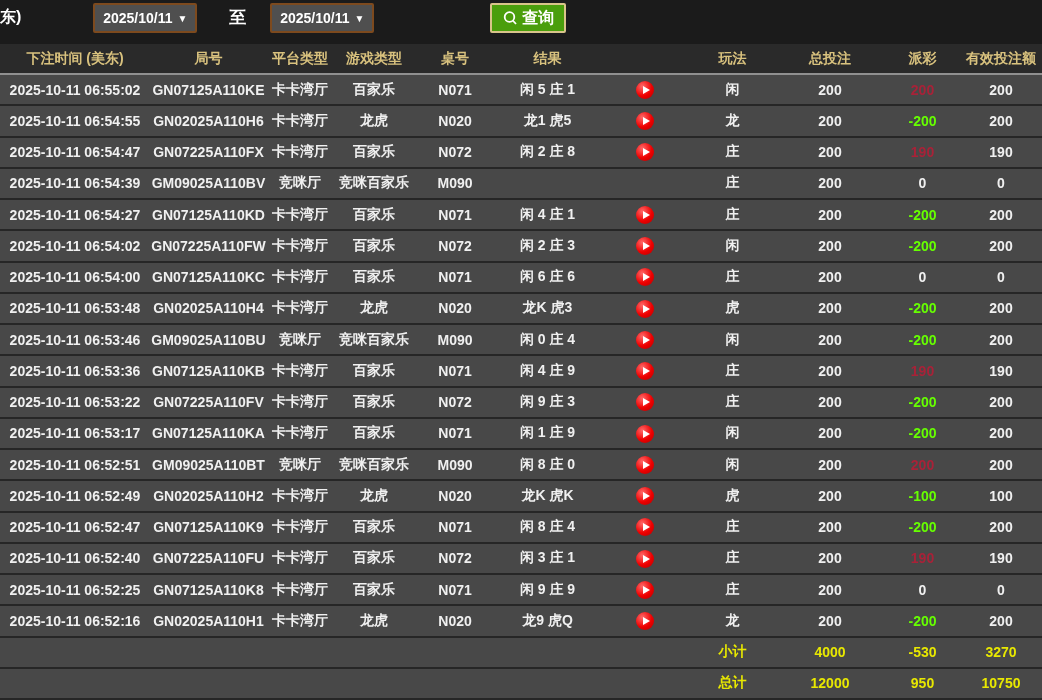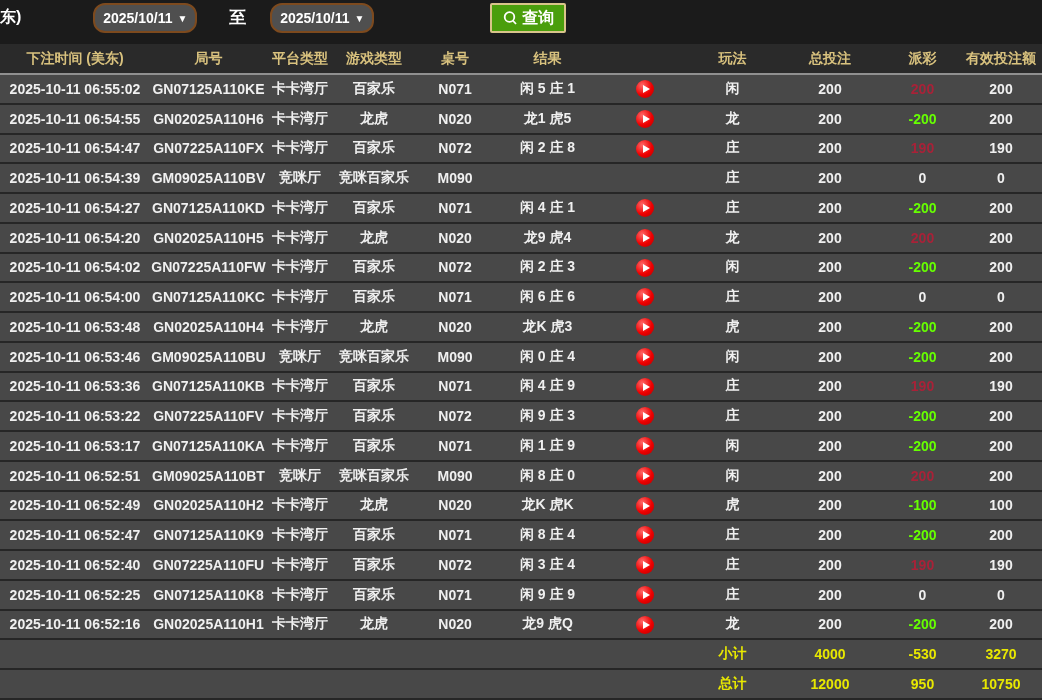--- a/index.html
+++ b/index.html
@@ -20,21 +20,21 @@
   }
   *{box-sizing:border-box;margin:0;padding:0;}
   body{width:1042px;height:700px;overflow:hidden;background:var(--bg);
        font-family:"Liberation Sans","DejaVu Sans",sans-serif;}
   .screen{width:1042px;height:700px;background:var(--bg);display:flex;flex-direction:column;}
 
   
   .topbar{height:44px;flex:0 0 44px;display:flex;align-items:flex-start;padding-top:3px;position:relative;}
   .partial-label{color:#ffffff;font-weight:bold;font-size:16px;line-height:28px;margin-left:0px;}
   .date-picker{margin-left:72px;width:104px;height:30px;background:var(--date-bg);
-      border:2px solid var(--date-border);border-radius:12px;display:flex;align-items:center;
+      border:2px solid var(--date-border);border-radius:2px;display:flex;align-items:center;
       justify-content:center;gap:5px;color:#fff;font-weight:bold;font-size:14px;cursor:pointer;}
   .date-picker .arrow{font-size:10px;}
   .to-label{color:#fff;font-weight:bold;font-size:17px;line-height:30px;margin-left:32px;}
   .date-picker.second{margin-left:24px;}
   .query-btn{margin-left:116px;height:30px;padding:12px 10px;background:var(--btn-green);
       border:2px solid var(--btn-border);border-radius:2px;color:#fff;font-weight:bold;
       font-size:16px;display:flex;align-items:center;gap:3px;cursor:pointer;}
   .query-btn svg{display:block;}
 
   
@@ -179,35 +179,20 @@
     <td>闲 4 庄 1</td>
     <td>
       <span class="play-icon"><span class="tri"></span></span>
     </td>
     <td>庄</td>
     <td>200</td>
     <td class="pay-negative">-200</td>
     <td>200</td>
   </tr>
         <tr>
-    <td>2025-10-11 06:54:20</td>
-    <td>GN02025A110H5</td>
-    <td>卡卡湾厅</td>
-    <td>龙虎</td>
-    <td>N020</td>
-    <td>龙9 虎4</td>
-    <td>
-      <span class="play-icon"><span class="tri"></span></span>
-    </td>
-    <td>龙</td>
-    <td>200</td>
-    <td class="pay-positive">200</td>
-    <td>200</td>
-  </tr>
-        <tr>
     <td>2025-10-11 06:54:02</td>
     <td>GN07225A110FW</td>
     <td>卡卡湾厅</td>
     <td>百家乐</td>
     <td>N072</td>
     <td>闲 2 庄 3</td>
     <td>
       <span class="play-icon"><span class="tri"></span></span>
     </td>
     <td>闲</td>
@@ -349,21 +334,21 @@
     <td>200</td>
     <td class="pay-negative">-200</td>
     <td>200</td>
   </tr>
         <tr>
     <td>2025-10-11 06:52:40</td>
     <td>GN07225A110FU</td>
     <td>卡卡湾厅</td>
     <td>百家乐</td>
     <td>N072</td>
-    <td>闲 3 庄 4</td>
+    <td>闲 3 庄 1</td>
     <td>
       <span class="play-icon"><span class="tri"></span></span>
     </td>
     <td>庄</td>
     <td>200</td>
     <td class="pay-positive">190</td>
     <td>190</td>
   </tr>
         <tr>
     <td>2025-10-11 06:52:25</td>

